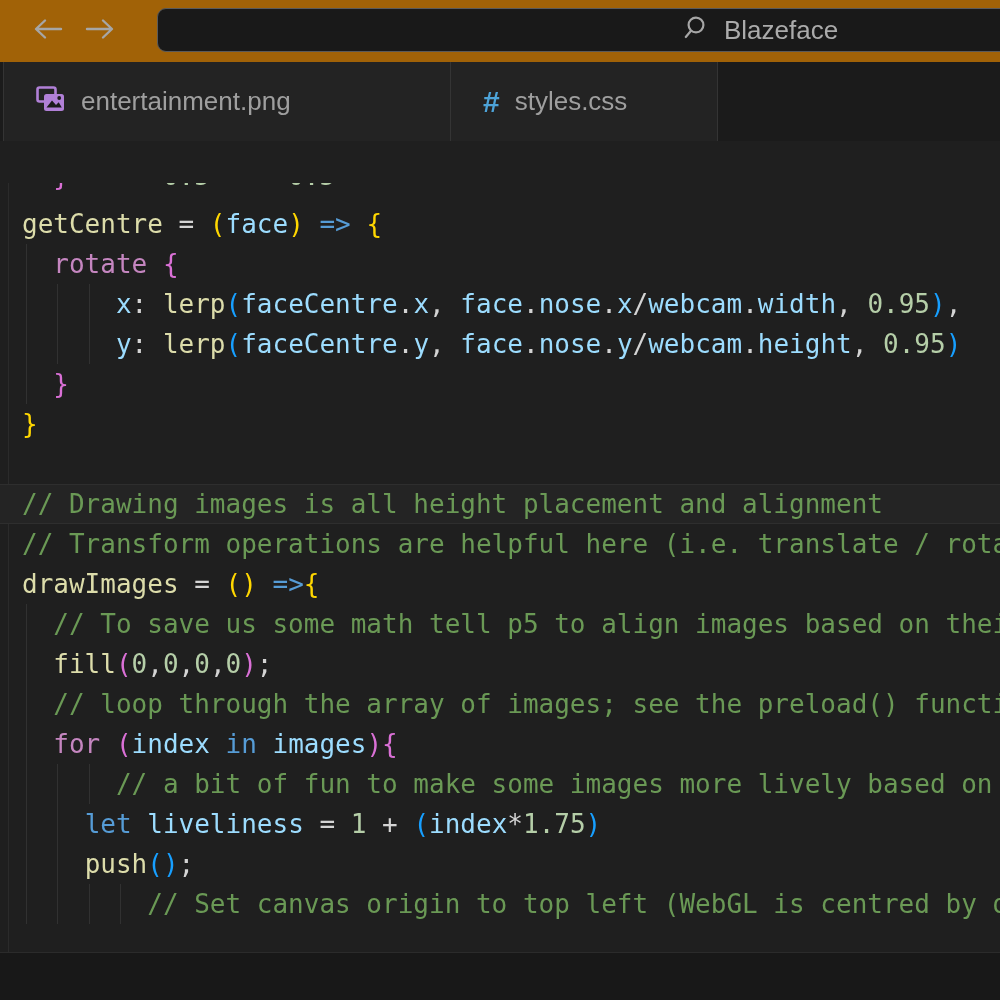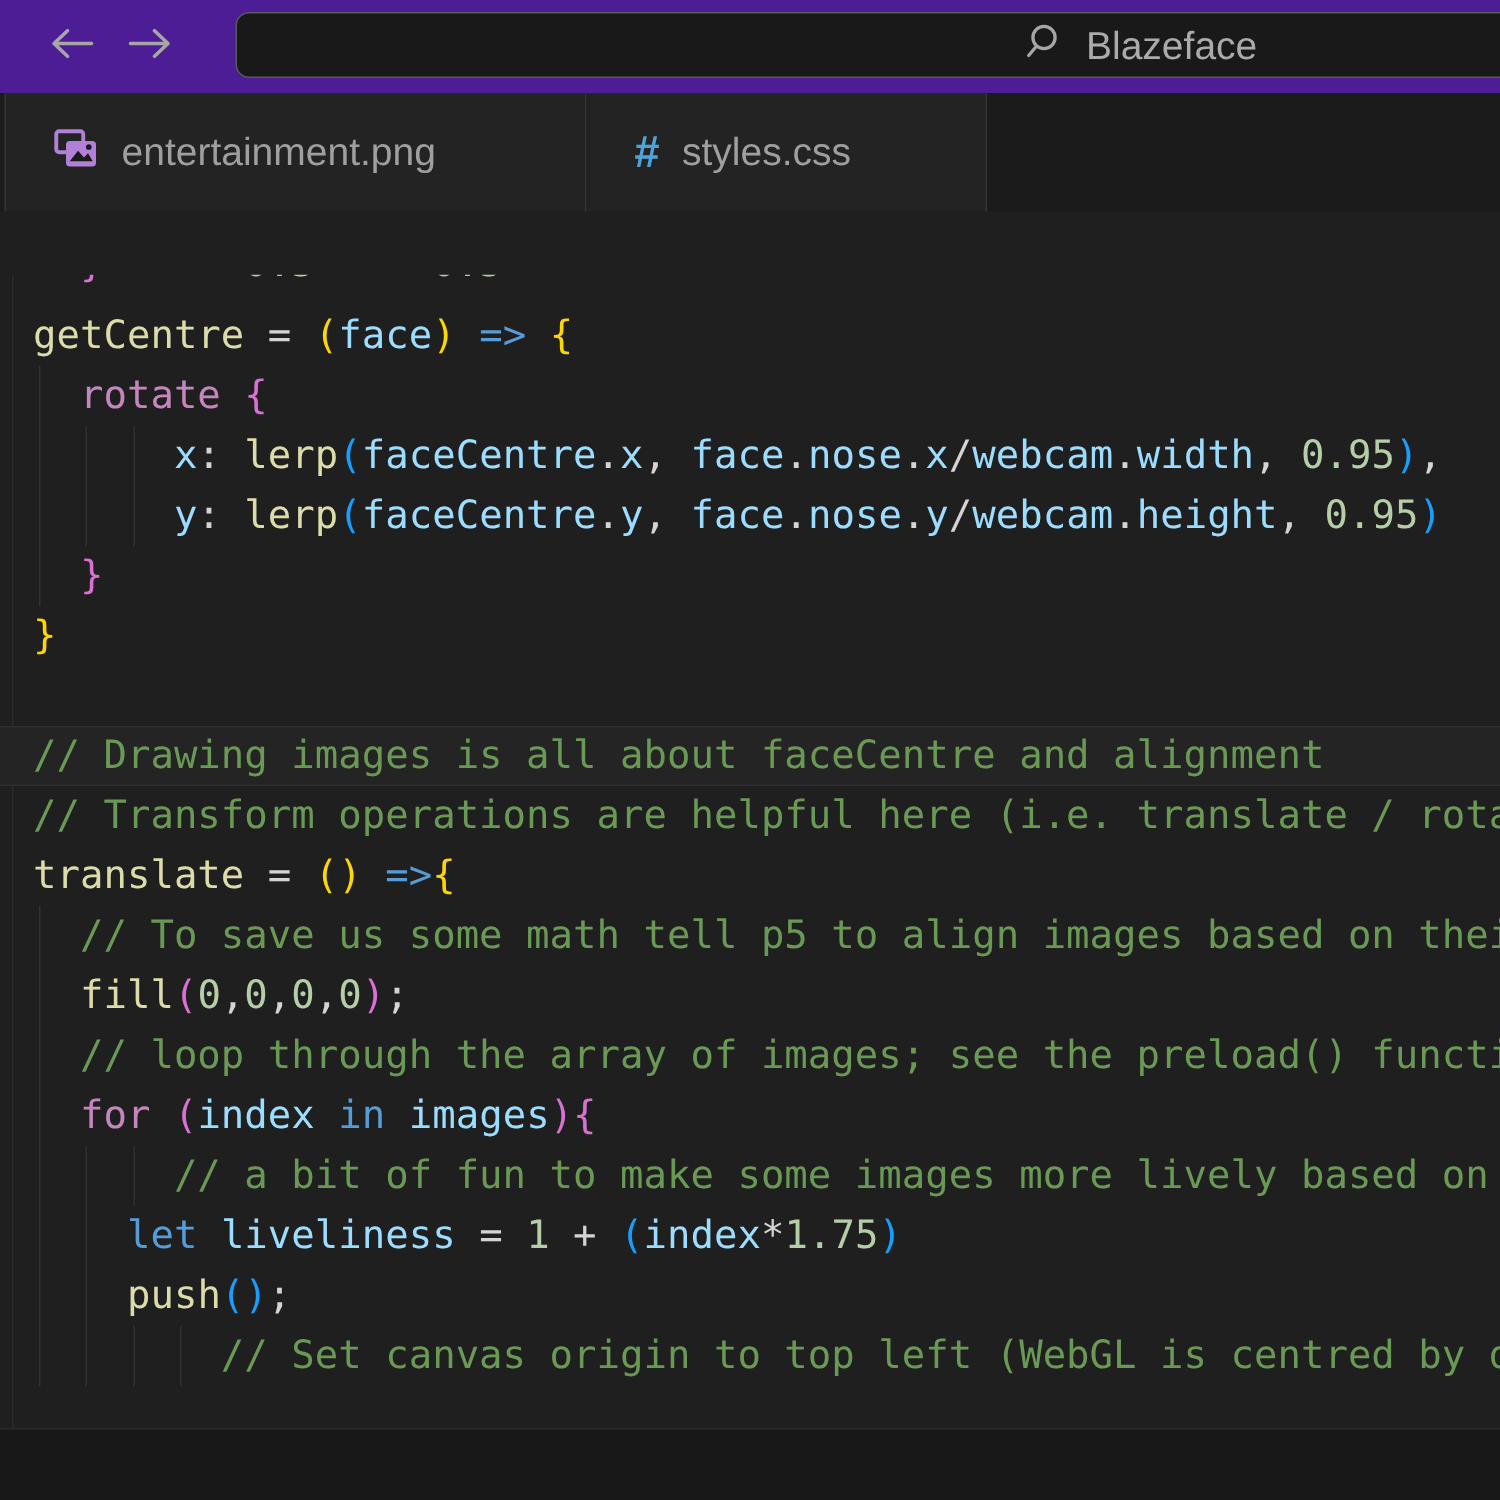--- a/index.html
+++ b/index.html
@@ -1,36 +1,36 @@
 <!DOCTYPE html>
 <html><head>
 <meta charset="utf-8">
 <style>
   html,body{margin:0;padding:0;background:#1f1f1f;}
   .app{position:relative;width:1000px;height:1000px;overflow:hidden;background:#1f1f1f;
        font-family:"Liberation Sans", sans-serif; -webkit-font-smoothing:antialiased;}
 
   
-  .titlebar{position:absolute;top:0;left:0;width:100%;height:62px;background:#4c1d95;}
+  .titlebar{position:absolute;top:0;left:0;width:100%;height:62px;background:#a16207;}
   .nav-arrows{position:absolute;left:30px;top:0;height:62px;display:flex;align-items:center;gap:16px;}
   .nav-btn{width:36px;height:26px;display:flex;align-items:center;justify-content:center;cursor:pointer;}
   .searchbox{position:absolute;left:157px;top:8px;width:870px;height:44px;background:#191919;
              border:1.5px solid #5a5a5a;border-radius:9px;box-sizing:border-box;}
   .search-content{position:absolute;left:525px;top:0;height:100%;display:flex;align-items:center;gap:13px;}
   .search-label{font-size:26px;color:#ababab;}
 
   
   .tabbar{position:absolute;top:62px;left:0;width:100%;height:79px;background:#1b1b1b;display:flex;}
   .tab{position:relative;height:100%;display:flex;align-items:center;box-sizing:border-box;cursor:pointer;}
   .tab.active{width:138px;background:#101010;padding-left:2px;}
   .tab.active::before{content:"";position:absolute;top:0;left:0;right:0;height:4px;background:#2079c8;}
   .tab.active .tab-label{color:#f0f0f0;font-size:27px;}
   .tab.inactive{background:#232323;border-right:1px solid #343434;padding-left:32px;gap:15px;}
   .tab.inactive .tab-label{color:#9f9f9f;font-size:26px;}
-  .tab-ent{width:388px;margin-left:3px;border-left:1px solid #343434;}
+  .tab-ent{width:448px;margin-left:3px;border-left:1px solid #343434;}
   .tab-css{width:267px;}
   .tab-close{margin-left:auto;margin-right:12px;width:26px;height:26px;display:flex;align-items:center;justify-content:center;}
   .hash-glyph{color:#4da3d8;font-size:30px;font-weight:700;line-height:1;}
 
   
   .breadcrumb{position:absolute;top:141px;left:0;width:100%;height:42px;background:#1f1f1f;
               display:flex;align-items:center;gap:12px;color:#9c9c9c;font-size:25px;z-index:2;
               box-shadow:0 4px 6px rgba(0,0,0,0.35);}
   .crumb{white-space:nowrap;}
 
@@ -108,23 +108,23 @@
         <div class="partial-clip">
           <div class="code-line"><span style="color: rgb(212, 212, 212);">  </span><span style="color: rgb(218, 112, 214);">}</span><span style="color: rgb(212, 212, 212);">      </span><span style="color: rgb(181, 206, 168);">0.5</span><span style="color: rgb(212, 212, 212);">     </span><span style="color: rgb(181, 206, 168);">0.5</span></div>
         </div>
         <div class="code-line"><span style="color: rgb(220, 220, 170);">getCentre</span><span style="color: rgb(212, 212, 212);"> = </span><span style="color: rgb(255, 215, 0);">(</span><span style="color: rgb(156, 220, 254);">face</span><span style="color: rgb(255, 215, 0);">)</span><span style="color: rgb(212, 212, 212);"> </span><span style="color: rgb(86, 156, 214);">=&gt;</span><span style="color: rgb(212, 212, 212);"> </span><span style="color: rgb(255, 215, 0);">{</span></div>
         <div class="code-line"><span class="guide" style="left: calc(0ch + 26px);"></span><span style="color: rgb(212, 212, 212);">  </span><span style="color: rgb(197, 134, 192);">rotate</span><span style="color: rgb(212, 212, 212);"> </span><span style="color: rgb(218, 112, 214);">{</span></div>
         <div class="code-line"><span class="guide" style="left: calc(0ch + 26px);"></span><span class="guide" style="left: calc(2ch + 26px);"></span><span class="guide" style="left: calc(4ch + 26px);"></span><span style="color: rgb(212, 212, 212);">      </span><span style="color: rgb(156, 220, 254);">x</span><span style="color: rgb(212, 212, 212);">: </span><span style="color: rgb(220, 220, 170);">lerp</span><span style="color: rgb(23, 159, 255);">(</span><span style="color: rgb(156, 220, 254);">faceCentre</span><span style="color: rgb(212, 212, 212);">.</span><span style="color: rgb(156, 220, 254);">x</span><span style="color: rgb(212, 212, 212);">, </span><span style="color: rgb(156, 220, 254);">face</span><span style="color: rgb(212, 212, 212);">.</span><span style="color: rgb(156, 220, 254);">nose</span><span style="color: rgb(212, 212, 212);">.</span><span style="color: rgb(156, 220, 254);">x</span><span style="color: rgb(212, 212, 212);">/</span><span style="color: rgb(156, 220, 254);">webcam</span><span style="color: rgb(212, 212, 212);">.</span><span style="color: rgb(156, 220, 254);">width</span><span style="color: rgb(212, 212, 212);">, </span><span style="color: rgb(181, 206, 168);">0.95</span><span style="color: rgb(23, 159, 255);">)</span><span style="color: rgb(212, 212, 212);">,</span></div>
         <div class="code-line"><span class="guide" style="left: calc(0ch + 26px);"></span><span class="guide" style="left: calc(2ch + 26px);"></span><span class="guide" style="left: calc(4ch + 26px);"></span><span style="color: rgb(212, 212, 212);">      </span><span style="color: rgb(156, 220, 254);">y</span><span style="color: rgb(212, 212, 212);">: </span><span style="color: rgb(220, 220, 170);">lerp</span><span style="color: rgb(23, 159, 255);">(</span><span style="color: rgb(156, 220, 254);">faceCentre</span><span style="color: rgb(212, 212, 212);">.</span><span style="color: rgb(156, 220, 254);">y</span><span style="color: rgb(212, 212, 212);">, </span><span style="color: rgb(156, 220, 254);">face</span><span style="color: rgb(212, 212, 212);">.</span><span style="color: rgb(156, 220, 254);">nose</span><span style="color: rgb(212, 212, 212);">.</span><span style="color: rgb(156, 220, 254);">y</span><span style="color: rgb(212, 212, 212);">/</span><span style="color: rgb(156, 220, 254);">webcam</span><span style="color: rgb(212, 212, 212);">.</span><span style="color: rgb(156, 220, 254);">height</span><span style="color: rgb(212, 212, 212);">, </span><span style="color: rgb(181, 206, 168);">0.95</span><span style="color: rgb(23, 159, 255);">)</span></div>
         <div class="code-line"><span class="guide" style="left: calc(0ch + 26px);"></span><span style="color: rgb(212, 212, 212);">  </span><span style="color: rgb(218, 112, 214);">}</span></div>
         <div class="code-line"><span style="color: rgb(255, 215, 0);">}</span></div>
         <div class="code-line"></div>
-        <div class="code-line hl"><span style="color: rgb(106, 153, 85);">// Drawing images is all about faceCentre and alignment</span></div>
+        <div class="code-line hl"><span style="color: rgb(106, 153, 85);">// Drawing images is all height placement and alignment</span></div>
         <div class="code-line"><span style="color: rgb(106, 153, 85);">// Transform operations are helpful here (i.e. translate / rotate)</span></div>
-        <div class="code-line"><span style="color: rgb(220, 220, 170);">translate</span><span style="color: rgb(212, 212, 212);"> = </span><span style="color: rgb(255, 215, 0);">(</span><span style="color: rgb(255, 215, 0);">)</span><span style="color: rgb(212, 212, 212);"> </span><span style="color: rgb(86, 156, 214);">=&gt;</span><span style="color: rgb(255, 215, 0);">{</span></div>
+        <div class="code-line"><span style="color: rgb(220, 220, 170);">drawImages</span><span style="color: rgb(212, 212, 212);"> = </span><span style="color: rgb(255, 215, 0);">(</span><span style="color: rgb(255, 215, 0);">)</span><span style="color: rgb(212, 212, 212);"> </span><span style="color: rgb(86, 156, 214);">=&gt;</span><span style="color: rgb(255, 215, 0);">{</span></div>
         <div class="code-line"><span class="guide" style="left: calc(0ch + 26px);"></span><span style="color: rgb(106, 153, 85);">  // To save us some math tell p5 to align images based on their centre</span></div>
         <div class="code-line"><span class="guide" style="left: calc(0ch + 26px);"></span><span style="color: rgb(212, 212, 212);">  </span><span style="color: rgb(220, 220, 170);">fill</span><span style="color: rgb(218, 112, 214);">(</span><span style="color: rgb(181, 206, 168);">0</span><span style="color: rgb(212, 212, 212);">,</span><span style="color: rgb(181, 206, 168);">0</span><span style="color: rgb(212, 212, 212);">,</span><span style="color: rgb(181, 206, 168);">0</span><span style="color: rgb(212, 212, 212);">,</span><span style="color: rgb(181, 206, 168);">0</span><span style="color: rgb(218, 112, 214);">)</span><span style="color: rgb(212, 212, 212);">;</span></div>
         <div class="code-line"><span class="guide" style="left: calc(0ch + 26px);"></span><span style="color: rgb(106, 153, 85);">  // loop through the array of images; see the preload() function</span></div>
         <div class="code-line"><span class="guide" style="left: calc(0ch + 26px);"></span><span style="color: rgb(212, 212, 212);">  </span><span style="color: rgb(197, 134, 192);">for</span><span style="color: rgb(212, 212, 212);"> </span><span style="color: rgb(218, 112, 214);">(</span><span style="color: rgb(156, 220, 254);">index</span><span style="color: rgb(212, 212, 212);"> </span><span style="color: rgb(86, 156, 214);">in</span><span style="color: rgb(212, 212, 212);"> </span><span style="color: rgb(156, 220, 254);">images</span><span style="color: rgb(218, 112, 214);">)</span><span style="color: rgb(218, 112, 214);">{</span></div>
         <div class="code-line"><span class="guide" style="left: calc(0ch + 26px);"></span><span class="guide" style="left: calc(2ch + 26px);"></span><span class="guide" style="left: calc(4ch + 26px);"></span><span style="color: rgb(106, 153, 85);">      // a bit of fun to make some images more lively based on index</span></div>
         <div class="code-line"><span class="guide" style="left: calc(0ch + 26px);"></span><span class="guide" style="left: calc(2ch + 26px);"></span><span style="color: rgb(212, 212, 212);">    </span><span style="color: rgb(86, 156, 214);">let</span><span style="color: rgb(212, 212, 212);"> </span><span style="color: rgb(156, 220, 254);">liveliness</span><span style="color: rgb(212, 212, 212);"> = </span><span style="color: rgb(181, 206, 168);">1</span><span style="color: rgb(212, 212, 212);"> + </span><span style="color: rgb(23, 159, 255);">(</span><span style="color: rgb(156, 220, 254);">index</span><span style="color: rgb(212, 212, 212);">*</span><span style="color: rgb(181, 206, 168);">1.75</span><span style="color: rgb(23, 159, 255);">)</span></div>
         <div class="code-line"><span class="guide" style="left: calc(0ch + 26px);"></span><span class="guide" style="left: calc(2ch + 26px);"></span><span style="color: rgb(212, 212, 212);">    </span><span style="color: rgb(220, 220, 170);">push</span><span style="color: rgb(23, 159, 255);">(</span><span style="color: rgb(23, 159, 255);">)</span><span style="color: rgb(212, 212, 212);">;</span></div>
         <div class="code-line"><span class="guide" style="left: calc(0ch + 26px);"></span><span class="guide" style="left: calc(2ch + 26px);"></span><span class="guide" style="left: calc(4ch + 26px);"></span><span class="guide" style="left: calc(6ch + 26px);"></span><span style="color: rgb(106, 153, 85);">        // Set canvas origin to top left (WebGL is centred by default)</span></div>
       </div>
   </div>

